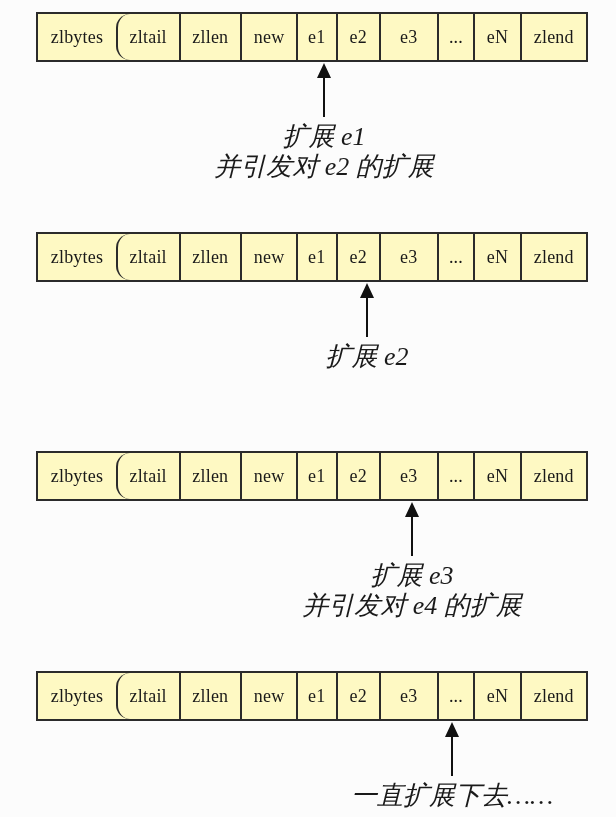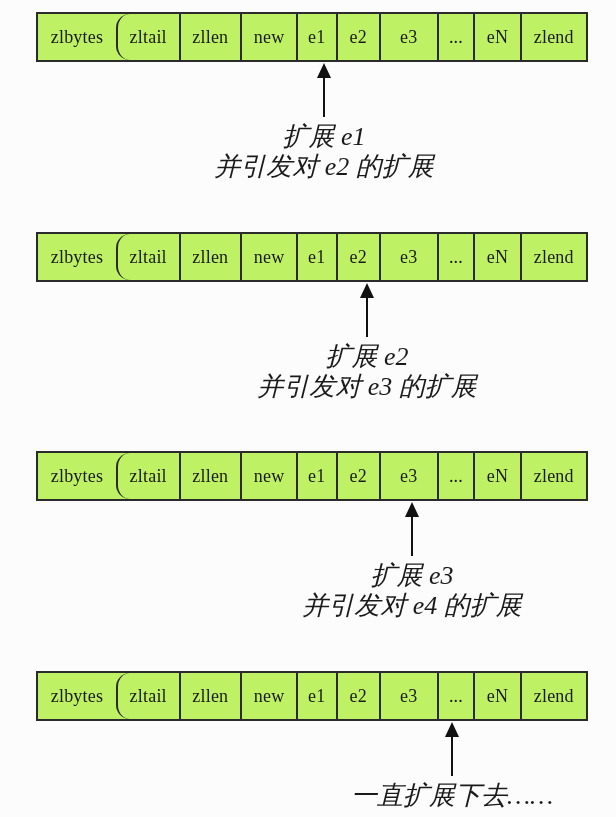--- a/index.html
+++ b/index.html
@@ -25,21 +25,21 @@
   }
   .zrow {
     position: absolute;
     left: 36px;
     top: 0;
     width: 552px;
     height: 50px;
     display: flex;
     border: 2px solid #2b2b2b;
     box-sizing: border-box;
-    background: #bef264;
+    background: #fef9c3;
   }
   .cell {
     box-sizing: border-box;
     display: flex;
     align-items: center;
     justify-content: center;
     font-size: 18px;
     letter-spacing: 0.2px;
     white-space: nowrap;
   }
@@ -141,21 +141,20 @@
       <div class="cell c7">...</div>
       <div class="cell c8">eN</div>
       <div class="cell c9">zlend</div>
     </div>
     <div class="arrow">
       <div class="arrow-head"></div>
       <div class="arrow-shaft"></div>
     </div>
     <div class="annotation">
       <div>扩展 e2</div>
-      <div>并引发对 e3 的扩展</div>
     </div>
   </div>
 
   <div class="section s3">
     <div class="zrow">
       <div class="cell c0">zlbytes</div>
       <div class="cell c1">zltail</div>
       <div class="cell c2">zllen</div>
       <div class="cell c3">new</div>
       <div class="cell c4">e1</div>

